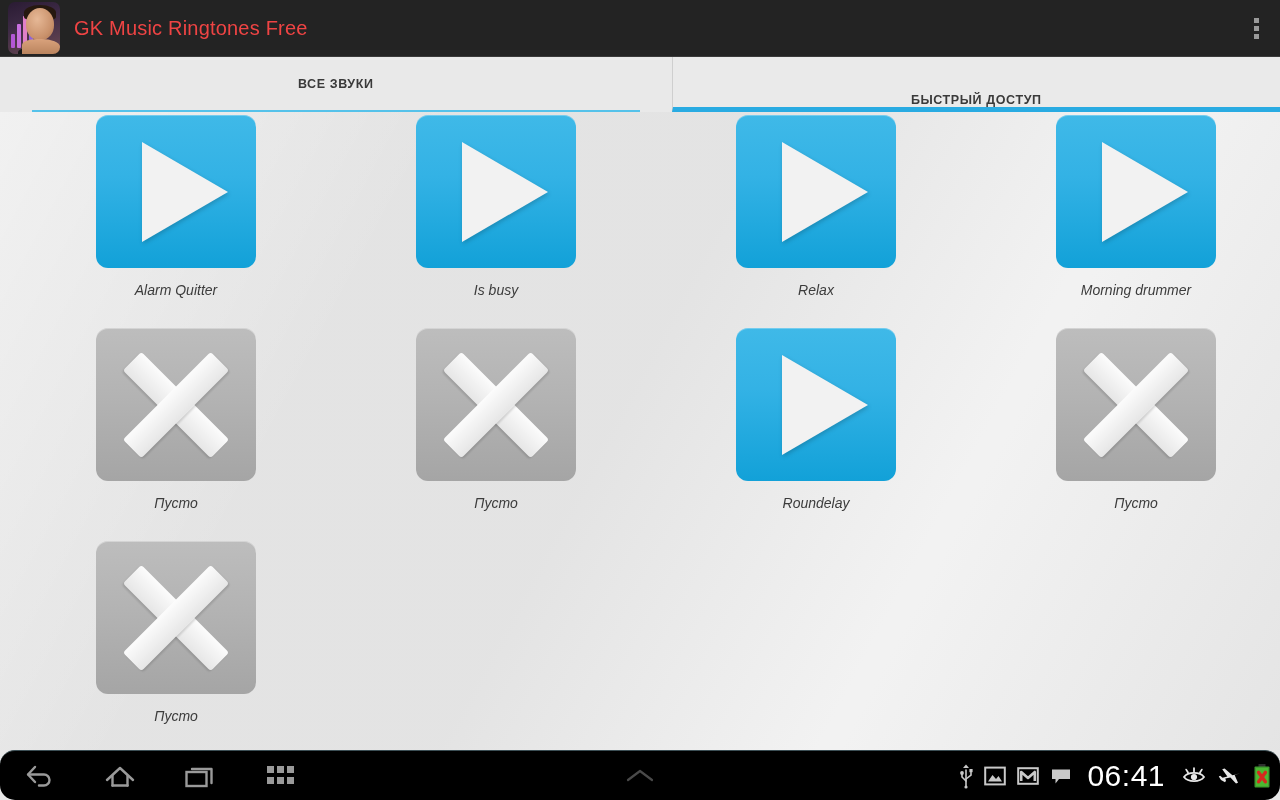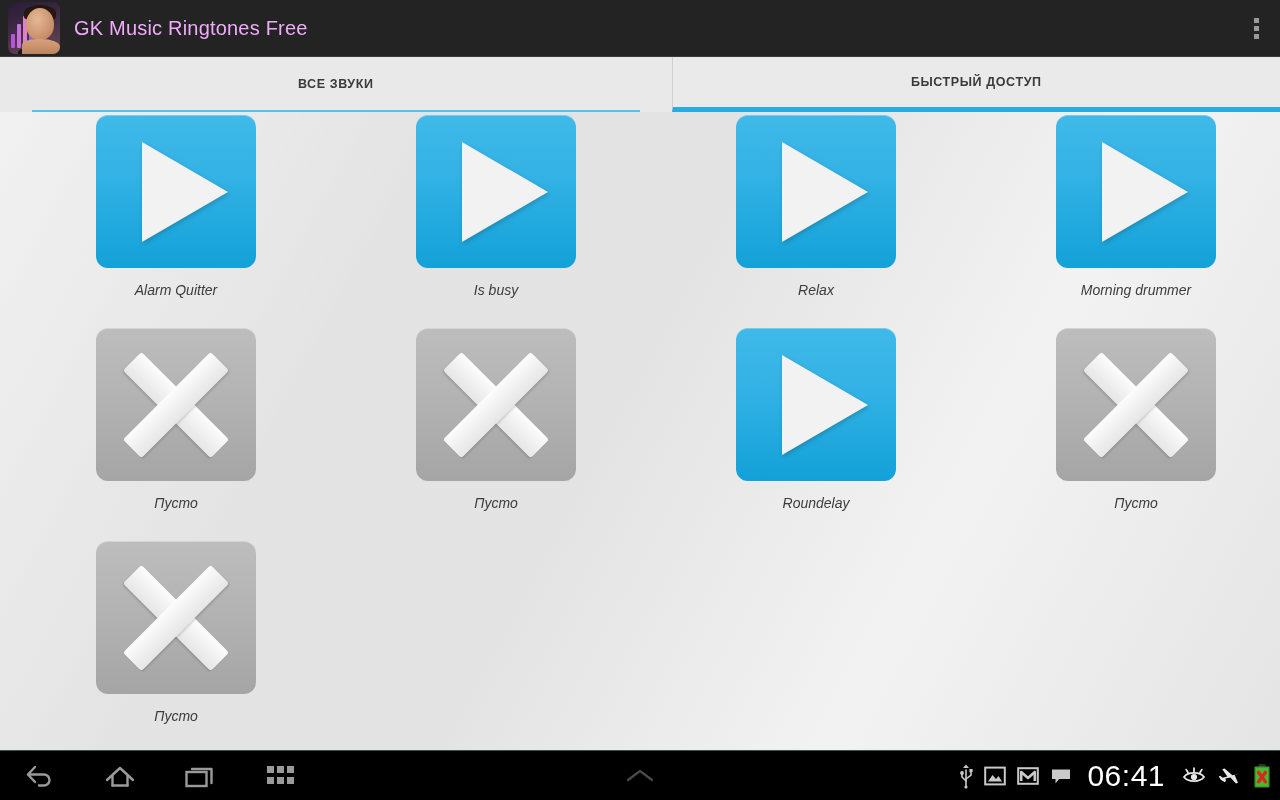--- a/index.html
+++ b/index.html
@@ -83,21 +83,21 @@
   }
   .face .shoulder {
     position: absolute;
     left: -2px; bottom: -4px;
     width: 48px; height: 12px;
     background: #1a1a1a;
     border-radius: 50% 50% 0 0;
   }
 
   #app-title {
-    color: #f0abfc;
+    color: #ef4444;
     font-size: 20px;
     margin-left: 14px;
     letter-spacing: 0.2px;
     white-space: nowrap;
   }
   #overflow-menu {
     position: absolute;
     right: 0; top: 0;
     width: 48px; height: 56px;
     display: flex;
@@ -128,21 +128,21 @@
     justify-content: center;
     font-size: 12.5px;
     font-weight: bold;
     letter-spacing: 0.6px;
     color: #3a3a3a;
     position: relative;
     background: #e9e9e9;
     border-bottom: 2px solid #55c2ea;
     margin-left: 32px;
   }
-  .tab + .tab { border-left: 1px solid #cfcfcf; }
+  .tab + .tab { border-left: 1px solid #cfcfcf; align-items: flex-end; }
   .tab.selected {
     border-bottom: 5px solid #29abe2;
     background: #eaeaea;
   }
 
   
   #content {
     flex: 1 1 auto;
     position: relative;
     overflow: hidden;
@@ -215,20 +215,21 @@
 
   
   #navbar {
     height: 50px;
     flex: 0 0 50px;
     background: #000;
     border-top: 1px solid #3c4f55;
     display: flex;
     align-items: center;
     position: relative;
+    border-radius: 15px;
   }
   #nav-left { display: flex; align-items: center; padding-left: 18px; gap: 36px; }
   .navbtn {
     width: 44px; height: 40px;
     display: flex; align-items: center; justify-content: center;
   }
   #nav-center {
     position: absolute;
     left: 0; right: 0; top: 0; bottom: 0;
     display: flex; align-items: center; justify-content: center;

